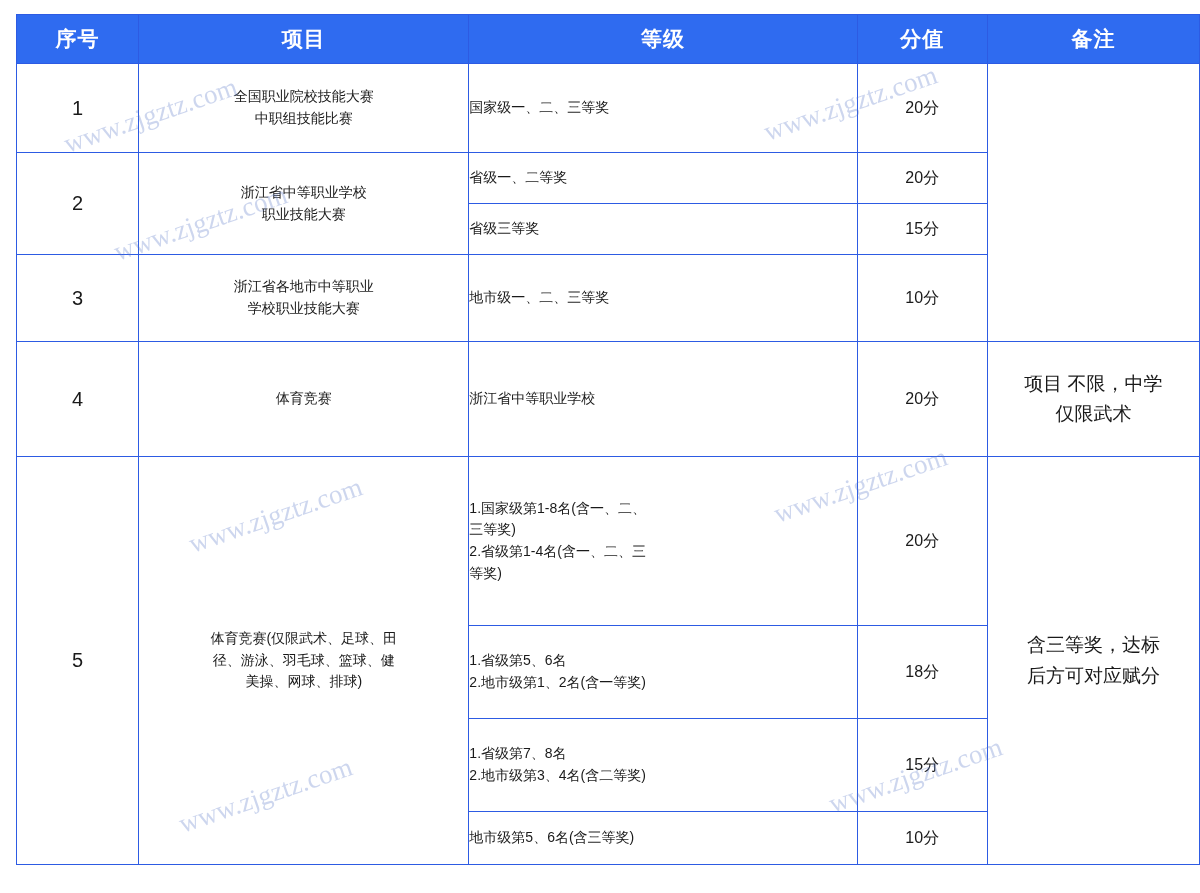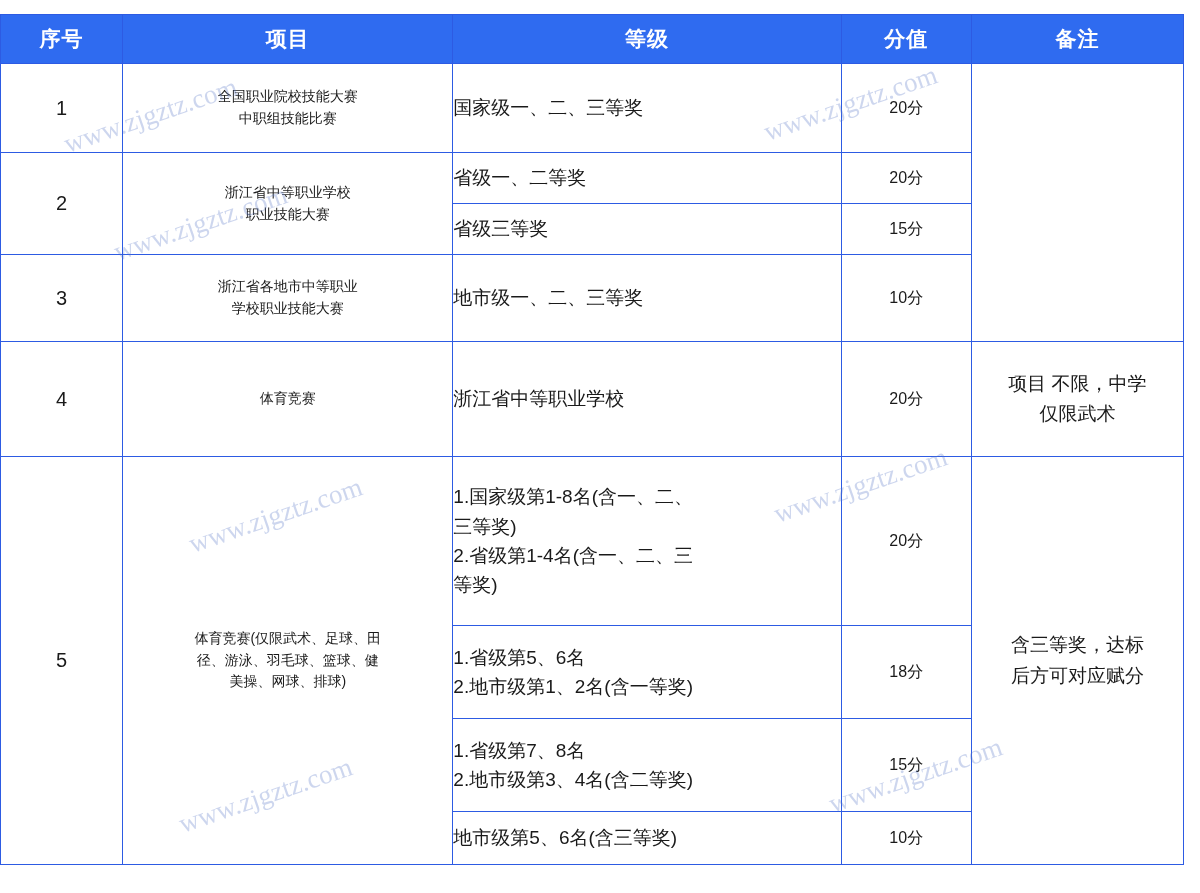--- a/index.html
+++ b/index.html
@@ -11,21 +11,21 @@
     width: 1200px;
     height: 893px;
     font-family: "Liberation Sans", sans-serif;
     color: #1a1a1a;
     position: relative;
     overflow: hidden;
   }
 
   .sheet {
     position: absolute;
-    left: 0;
+    left: 16px;
     top: 14px;
     width: 1064px;
   }
 
   table.score-table {
     width: 1184px;
     border-collapse: collapse;
     table-layout: fixed;
     background: #fff;
   }
@@ -58,21 +58,21 @@
     font-size: 20px;
   }
   td.c-project {
     text-align: center;
     font-size: 14px;
     line-height: 1.55;
     padding: 8px 14px;
   }
   td.c-level {
     text-align: left;
-    font-size: 19px;
+    font-size: 14px;
     line-height: 1.55;
     padding: 9px 10px 9px 10px;
   }
   td.c-score {
     text-align: center;
     font-size: 16px;
     margin-top: 16px;
   }
   td.c-remark {
     text-align: center;

